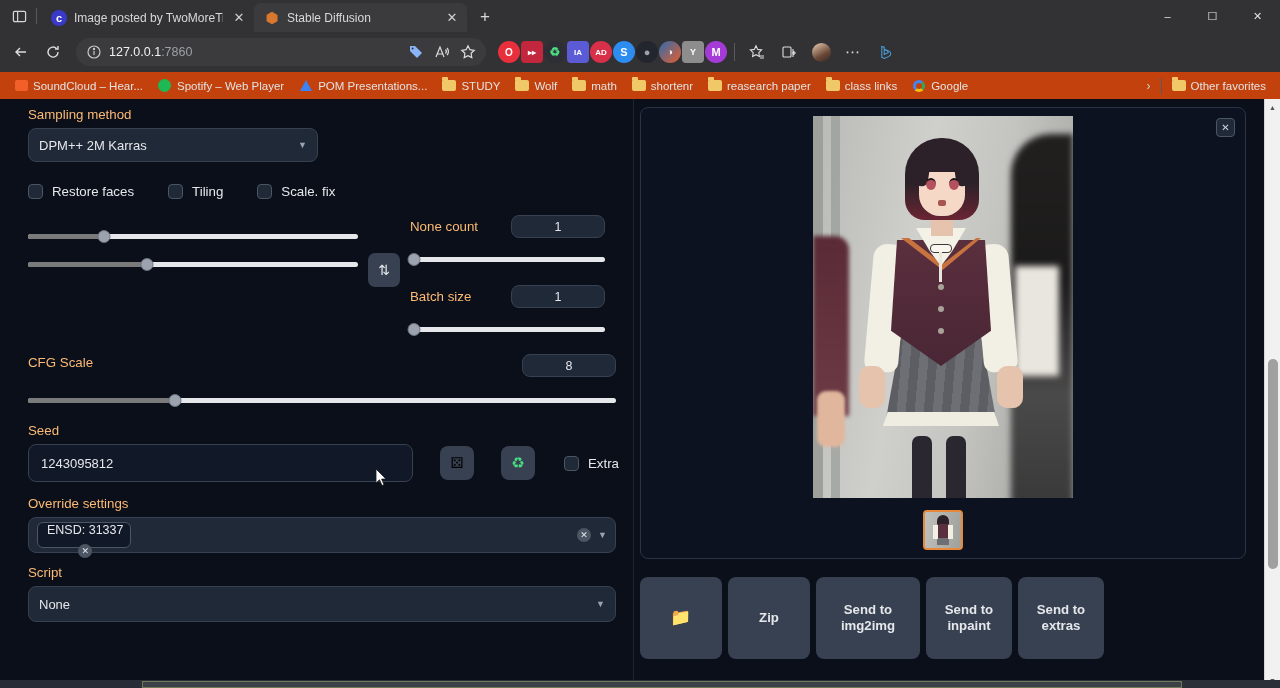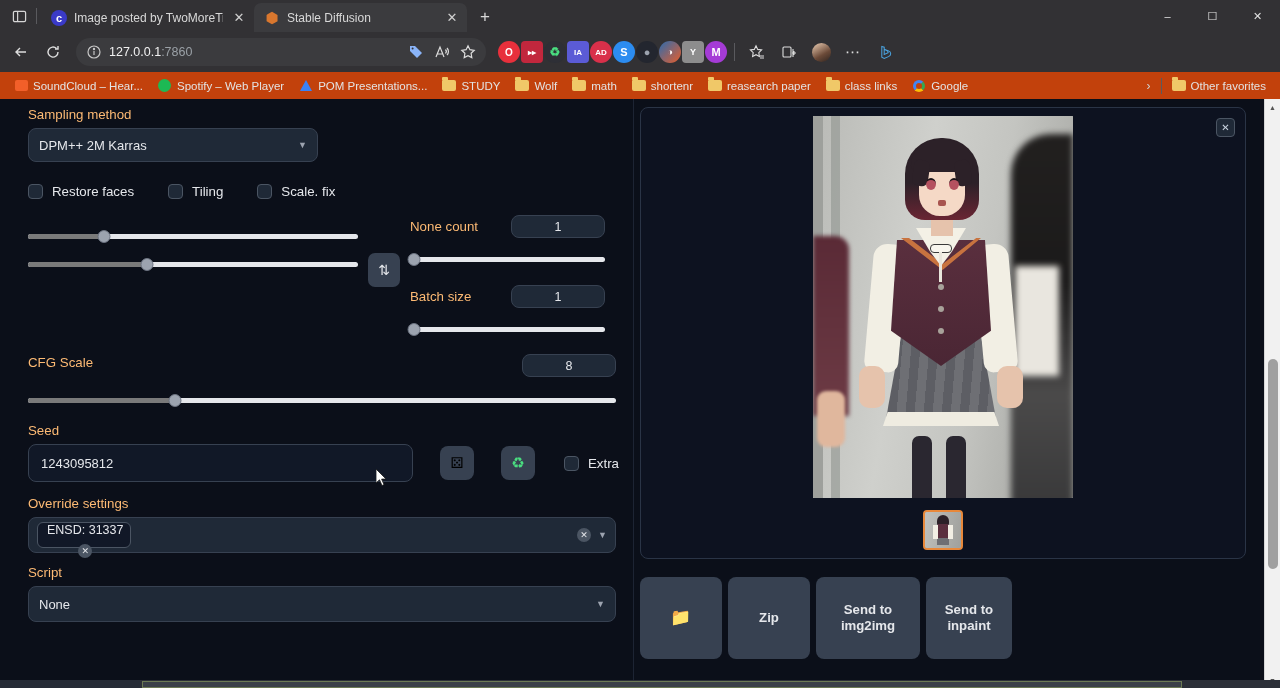--- a/index.html
+++ b/index.html
@@ -608,20 +608,23 @@
           </div>
           <div class="sdbtn" style="width:82px;">
             <span>Zip</span>
           </div>
           <div class="sdbtn" style="width:104px;">
             <span>Send to img2img</span>
           </div>
           <div class="sdbtn" style="width:86px;">
             <span>Send to inpaint</span>
           </div>
+          <div class="sdbtn" style="width:86px;">
+            <span>Send to extras</span>
+          </div>
         </div>
       </div>
 
       <svg class="cursor" viewBox="0 0 12 18">
         <path d="M0 0 L0 14 L3.5 10.8 L6 16.5 L8 15.6 L5.6 10.1 L10 10 Z" fill="#ffffff" stroke="#1a1a1a" stroke-width="0.8"></path>
       </svg>
     </div>
 
     <div class="pg-scroll">
       <div class="arrow">▲</div>

